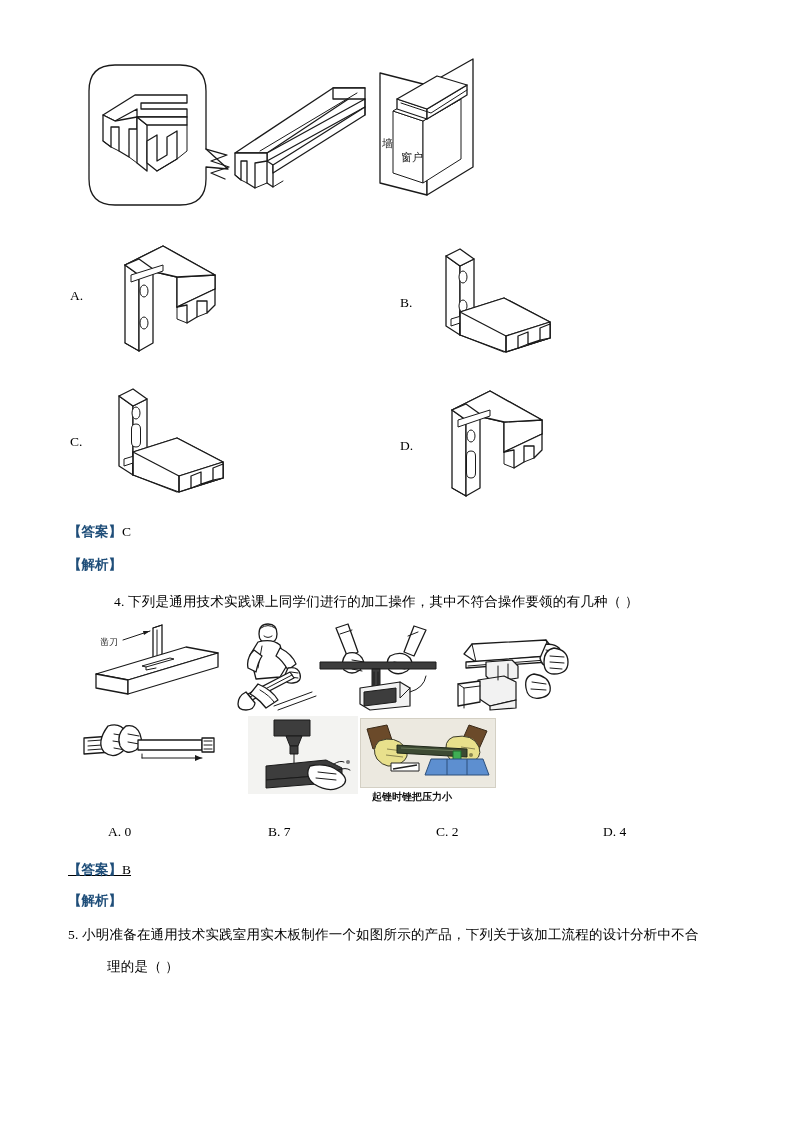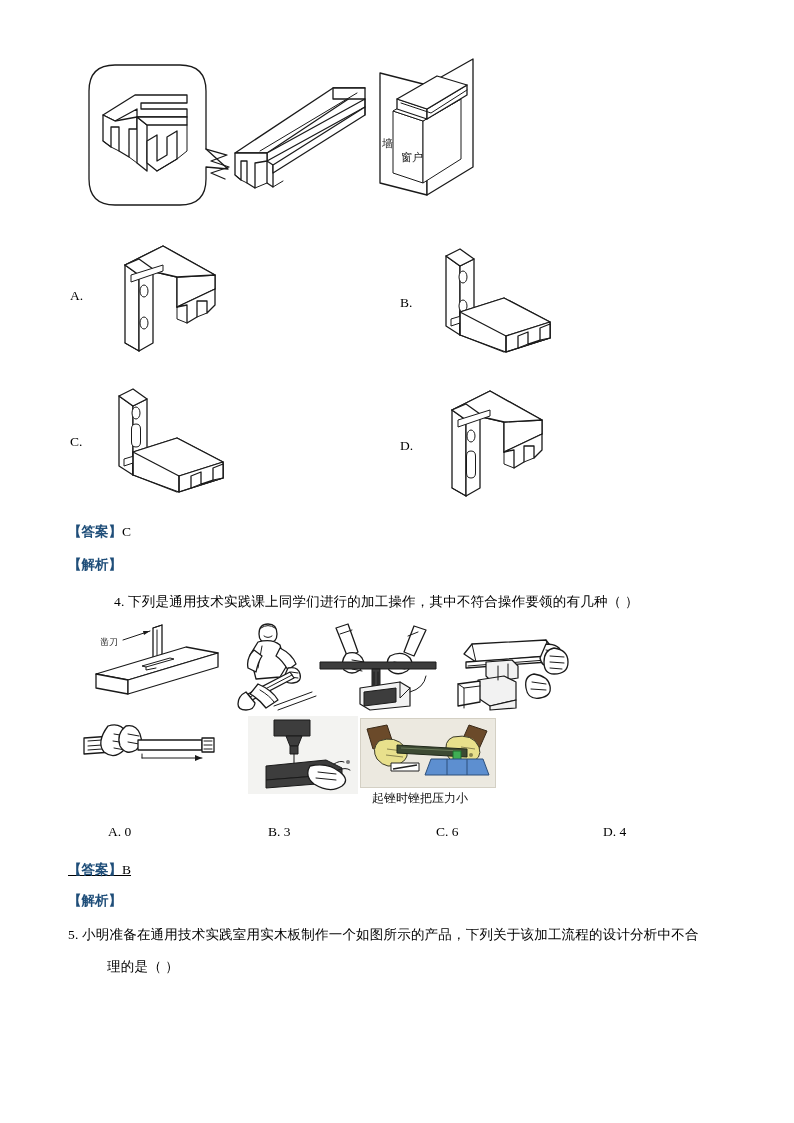--- a/index.html
+++ b/index.html
@@ -73,22 +73,22 @@
   }
   .cnlabel-sm {
     font-family: "DejaVu Sans", sans-serif;
     font-size: 9px;
     fill: #1a1a1a;
   }
 
   .filecaption {
     position: absolute;
     font-family: "DejaVu Sans", sans-serif;
-    font-size: 12px;
-    font-weight: normal;
+    font-size: 10px;
+    font-weight: bold;
     color: #111;
     white-space: nowrap;
   }
   .photo-frame {
     position: absolute;
     background: #eceae2;
     border: 1px solid #d4d0c4;
   }
 </style>
 </head>
@@ -434,22 +434,22 @@
       <path d="M86 40 L86 56" stroke="#2d4f7a" stroke-width="1" fill="none"></path>
       <path d="M106 40 L106 56" stroke="#2d4f7a" stroke-width="1" fill="none"></path>
 
       <path d="M30 44 L58 44 L58 52 L30 52 z" fill="#ffffff" stroke="#222" stroke-width="1"></path>
       <path d="M32 50 L56 46" stroke="#222" stroke-width="1.5" fill="none"></path>
     </svg>
   </div>
   <div class="filecaption" style="left:372px; top:790px;">起锉时锉把压力小</div>
 
   <div class="choice-abcd" style="left:68px; top:824px;">A. 0</div>
-  <div class="choice-abcd" style="left:228px; top:824px;">B. 3</div>
-  <div class="choice-abcd" style="left:396px; top:824px;">C. 6</div>
+  <div class="choice-abcd" style="left:228px; top:824px;">B. 7</div>
+  <div class="choice-abcd" style="left:396px; top:824px;">C. 2</div>
   <div class="choice-abcd" style="left:563px; top:824px;">D. 4</div>
 
   <div class="answer-line" style="left:68px; top:857px;text-decoration:underline;">
     <span class="tag">【答案】</span><span class="tagval">B</span>
   </div>
   <div class="answer-line" style="left:68px; top:888px;">
     <span class="tag">【解析】</span>
   </div>
 
   <div class="qtext" style="left:68px; top:920px;">

